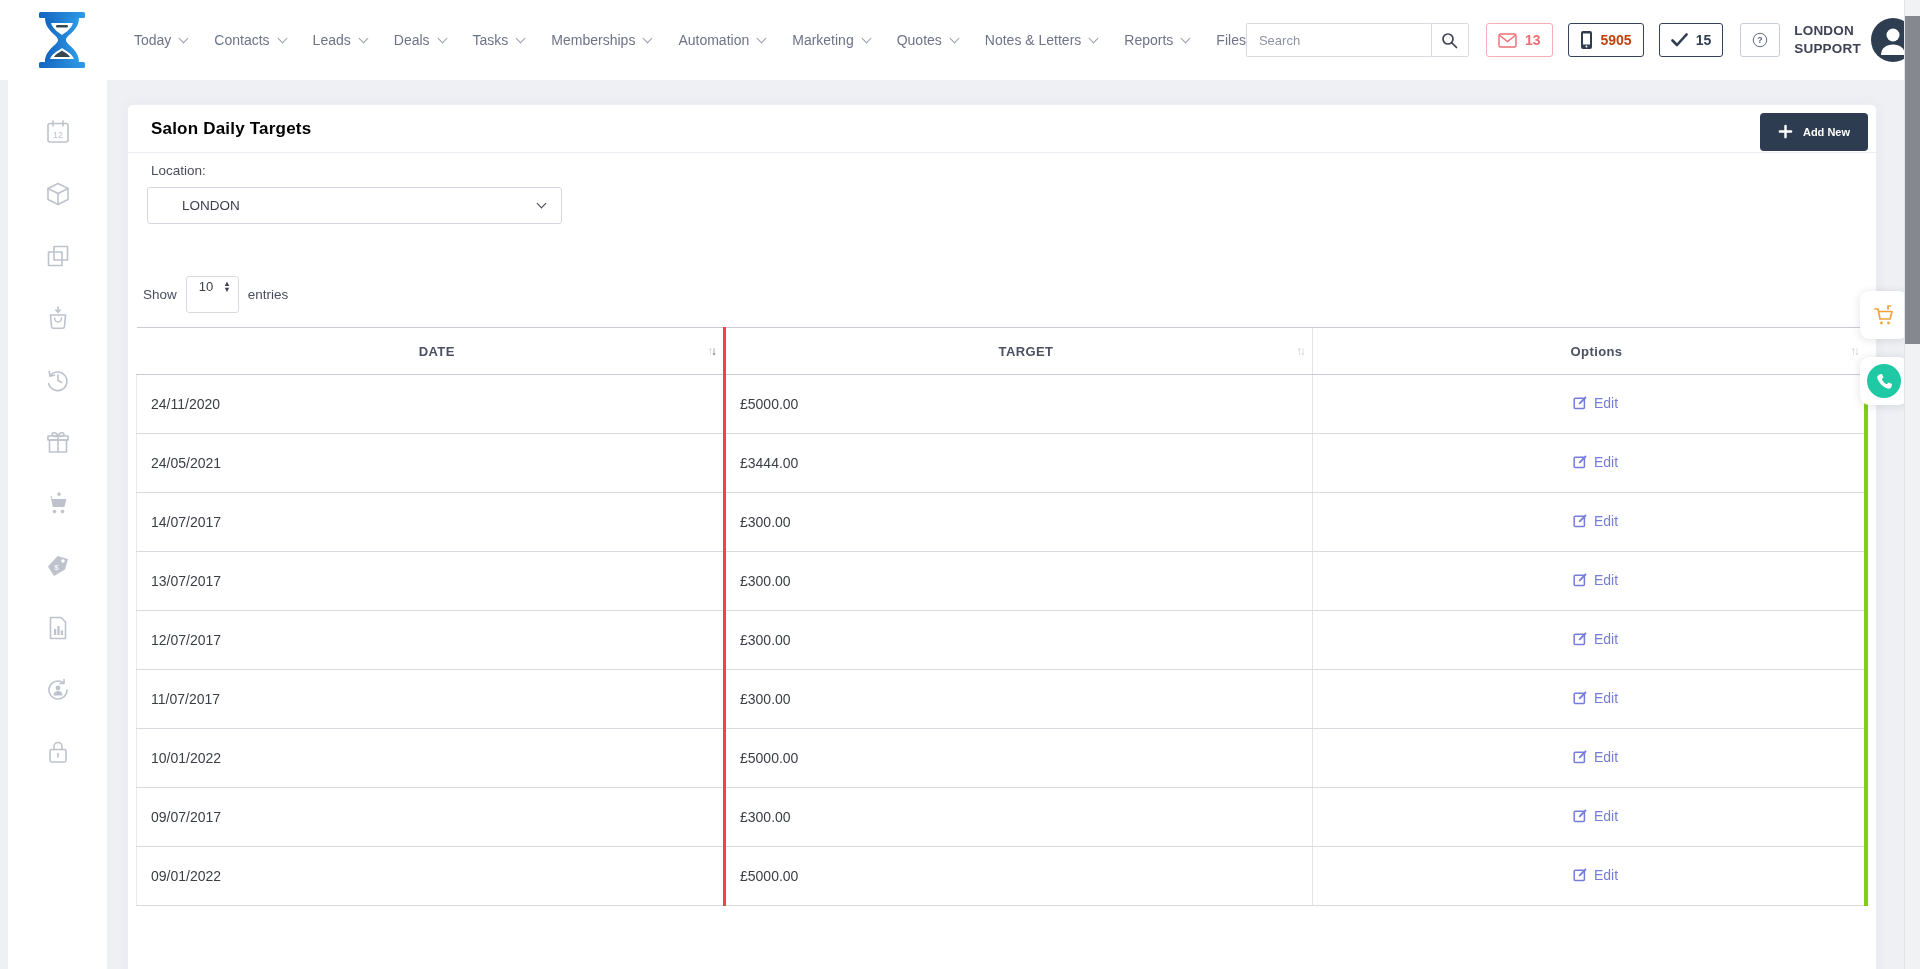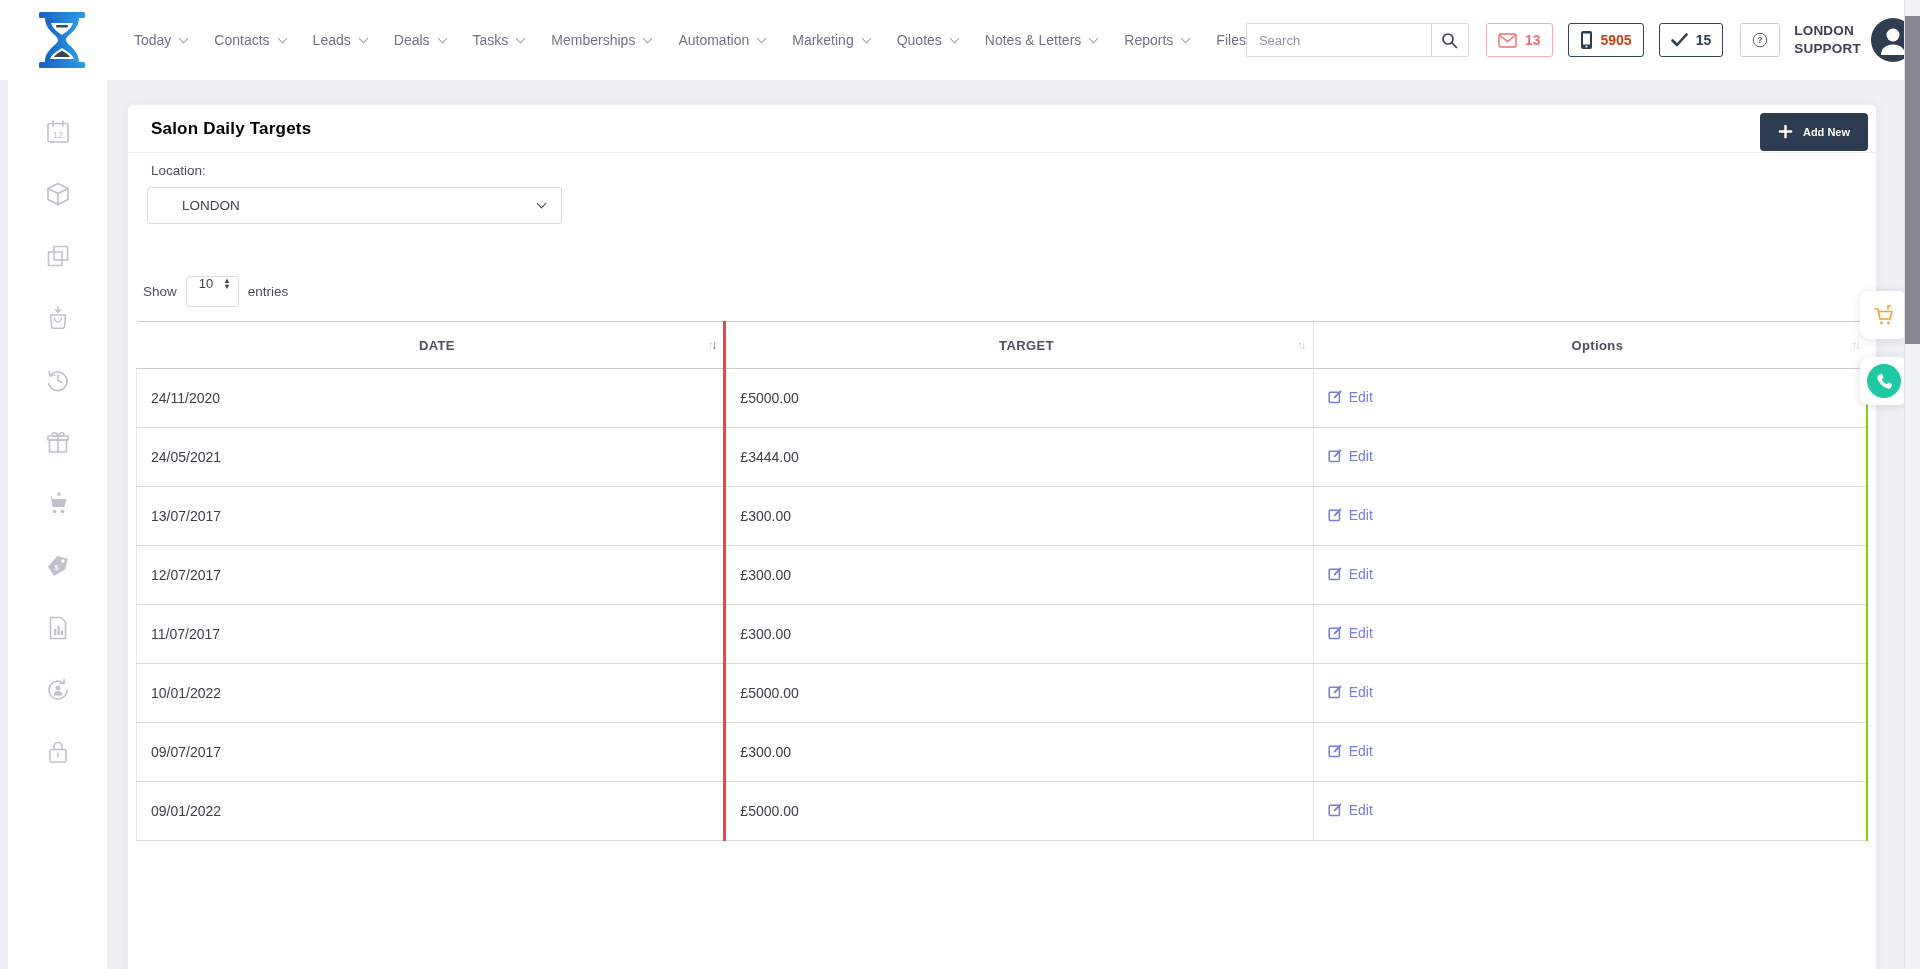--- a/index.html
+++ b/index.html
@@ -51,36 +51,36 @@
              border-radius:4px; font-size:11px; font-weight:600; display:flex; align-items:center; gap:10px;
              cursor:pointer; font-family:"Liberation Sans",sans-serif; position:relative; top:3px; }
   .panel-body { padding:0 8px; }
   .loc-label { margin:10px 0 0 15px; font-size:13.5px; color:#4a4e5c; }
   .select-box { margin:9px 0 0 11px; width:415px; height:37px; border:1px solid #d5d8e0; border-radius:3px;
                 background:#fff; display:flex; align-items:center; padding:0 16px 0 34px; cursor:pointer; }
   .select-box .val { font-size:13.5px; color:#3c3f4c; }
   .select-box .caret { margin-left:auto; width:7px; height:7px; border-right:1.7px solid #3f4254;
                 border-bottom:1.7px solid #3f4254; transform:rotate(45deg); margin-top:-4px; }
   .show-row { margin:52px 0 0 7px; display:flex; align-items:center; font-size:13.5px; color:#4a4e5c; }
-  .pagesize { width:53px; height:31px; border:1px solid #d8dbe2; border-radius:3px; margin:0 9px;
+  .pagesize { width:53px; height:37px; border:1px solid #d8dbe2; border-radius:3px; margin:0 9px;
               display:flex; align-items:center; padding:0 7px 16px 12px; cursor:pointer; background:#fff; }
   .pagesize .num { font-size:13px; color:#3c3f4c; }
   .spinner { margin-left:auto; display:flex; flex-direction:column; line-height:6px; font-size:7.5px; color:#3f4254; }
 
   
   table.targets { width:100%; border-collapse:collapse; margin-top:14px; table-layout:fixed; }
   table.targets th { height:47px; text-align:center; font-size:13px; font-weight:700; color:#4b5062;
                      letter-spacing:.4px; padding-left:14px; border-top:1px solid #caccd4;
                      border-bottom:1px solid #caccd4; position:relative; cursor:pointer; background:#fff; }
   table.targets th.c2, table.targets td.c2 { border-left:3px solid #ef4444; }
   table.targets th.c3, table.targets td.c3 { border-left:1px solid #e2e4e9; }
   table.targets td { height:59px; font-size:14px; color:#3a3e45; padding-left:14px;
                      border-bottom:1px solid #d9dbe1; background:#fff; }
   table.targets td.c1 { border-left:1px solid #e8eaef; }
-  table.targets td.c3r { border-right:2px solid #84cc16; }
+  table.targets td.c3r { border-right:4px solid #84cc16;text-align:center; }
   .sort { position:absolute; right:8px; top:50%; transform:translateY(-50%); font-size:11.5px; letter-spacing:-2px; }
   .sort .up { color:#c4c8d0; } .sort .dn { color:#c4c8d0; }
   .sort.active .dn { color:#4b5062; }
   .edit-link { display:inline-flex; align-items:center; gap:6px; color:#767cda; font-size:14px;
                cursor:pointer; text-decoration:none; }
   .edit-link svg { stroke:#767cda; fill:none; stroke-width:1.5; }
 
   
   .float-btn { position:absolute; width:48px; height:48px; background:#fff; border-radius:9px;
                box-shadow:0 1px 8px rgba(40,50,80,.14); display:flex; align-items:center;
@@ -381,20 +381,33 @@
               <a class="edit-link">
                   <svg width="15" height="15" viewBox="0 0 15 15">
                     <rect x="1.2" y="3.2" width="10.2" height="10.2" rx="1"></rect>
                     <path d="M6.2 8.8 L13 2" stroke-width="1.8"></path>
                   </svg>
                   <span>Edit</span>
                 </a>
             </td>
           </tr>
           <tr>
+            <td class="c1">14/07/2017</td>
+            <td class="c2">£300.00</td>
+            <td class="c3 c3r">
+              <a class="edit-link">
+                  <svg width="15" height="15" viewBox="0 0 15 15">
+                    <rect x="1.2" y="3.2" width="10.2" height="10.2" rx="1"></rect>
+                    <path d="M6.2 8.8 L13 2" stroke-width="1.8"></path>
+                  </svg>
+                  <span>Edit</span>
+                </a>
+            </td>
+          </tr>
+          <tr>
             <td class="c1">13/07/2017</td>
             <td class="c2">£300.00</td>
             <td class="c3 c3r">
               <a class="edit-link">
                   <svg width="15" height="15" viewBox="0 0 15 15">
                     <rect x="1.2" y="3.2" width="10.2" height="10.2" rx="1"></rect>
                     <path d="M6.2 8.8 L13 2" stroke-width="1.8"></path>
                   </svg>
                   <span>Edit</span>
                 </a>

